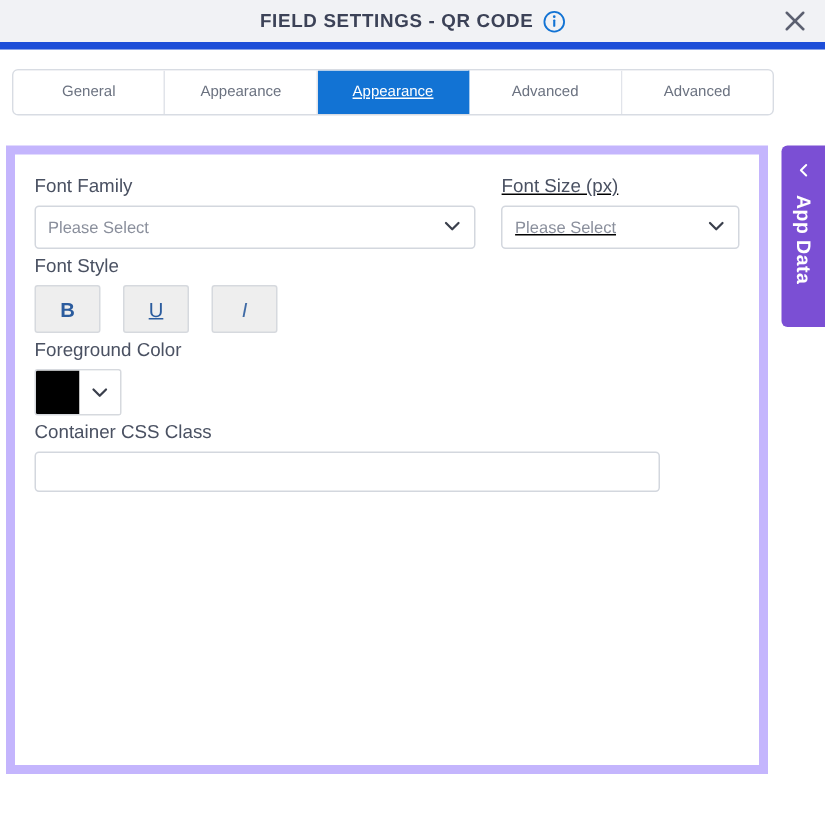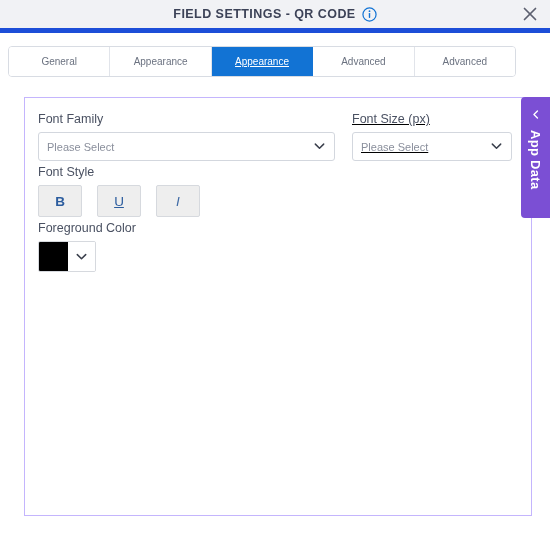--- a/index.html
+++ b/index.html
@@ -84,26 +84,26 @@
   .tab.active {
     background: #1273d4;
     color: #ffffff;
     border-right-color: #1273d4;
     text-decoration: underline;
   }
 
   
   .panel {
     position: absolute;
-    left: 24px;
+    left: 4px;
     top: 97px;
     width: 508px;
     height: 419px;
     box-sizing: border-box;
-    border: 1px solid #c4b5fd;
+    border: 6px solid #c4b5fd;
     background: #ffffff;
     padding: 14px 13px 0 13px;
   }
 
   .field-label {
     font-size: 12.5px;
     color: #4a5162;
     margin-bottom: 6px;
   }
   .row {
@@ -296,20 +296,24 @@
     <div class="color-picker">
       <div class="color-swatch" style="background:#000000"></div>
       <div class="color-arrow">
         <svg width="13" height="13" viewBox="0 0 14 14">
           <polyline points="2.5,5 7,9.5 11.5,5" fill="none" stroke="#3a3f4c" stroke-width="1.6" stroke-linecap="round" stroke-linejoin="round"></polyline>
         </svg>
       </div>
     </div>
   </div>
 
+  <div class="group">
+    <div class="field-label">Container CSS Class</div>
+    <input class="text-input" type="text" placeholder="" style="">
+  </div>
 
 </div>
 
 <div class="appdata-tab">
   <span class="appdata-chev">
     <svg width="11" height="11" viewBox="0 0 14 14">
       <polyline points="9.5,2.5 5,7 9.5,11.5" fill="none" stroke="#ffffff" stroke-width="1.7" stroke-linecap="round" stroke-linejoin="round"></polyline>
     </svg>
   </span>
   <span class="appdata-label">App Data</span>

